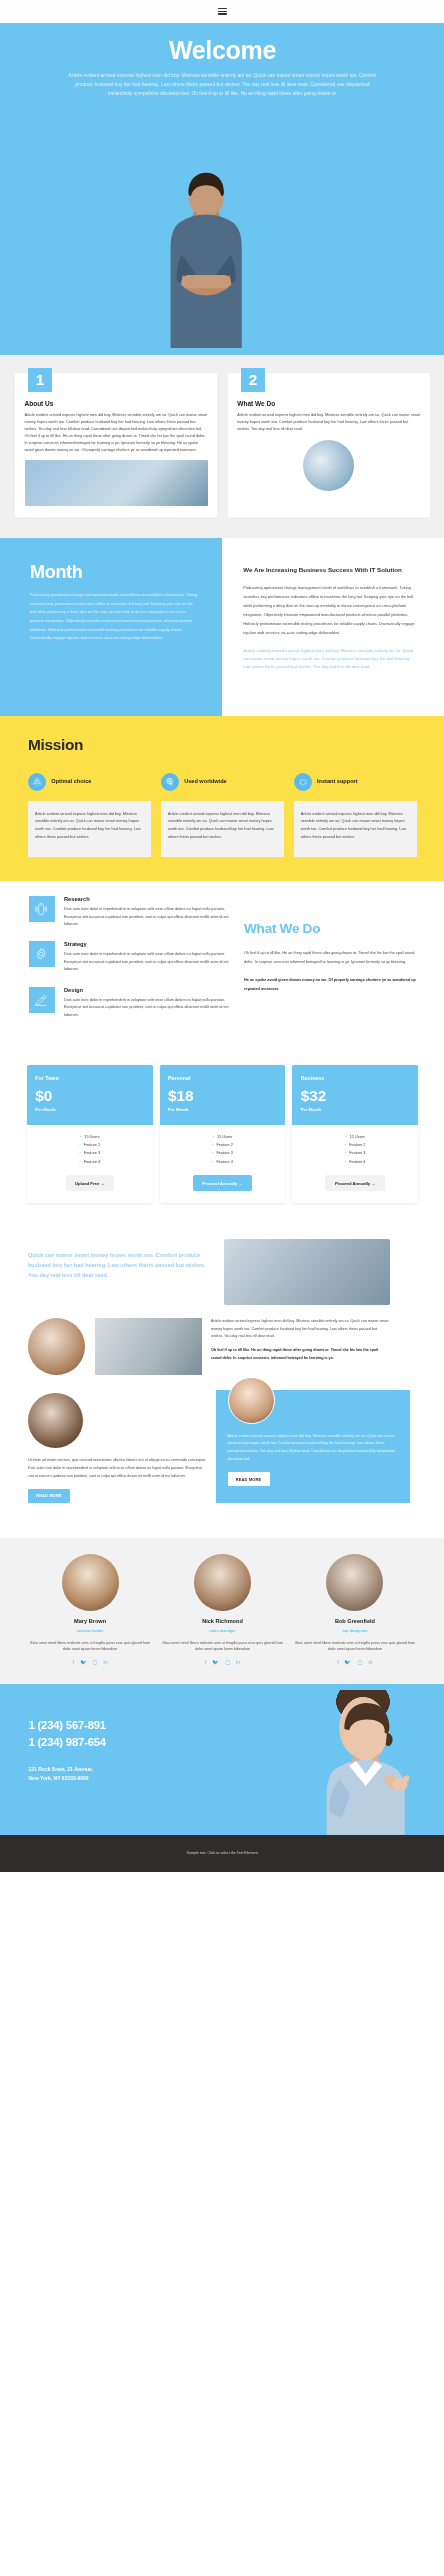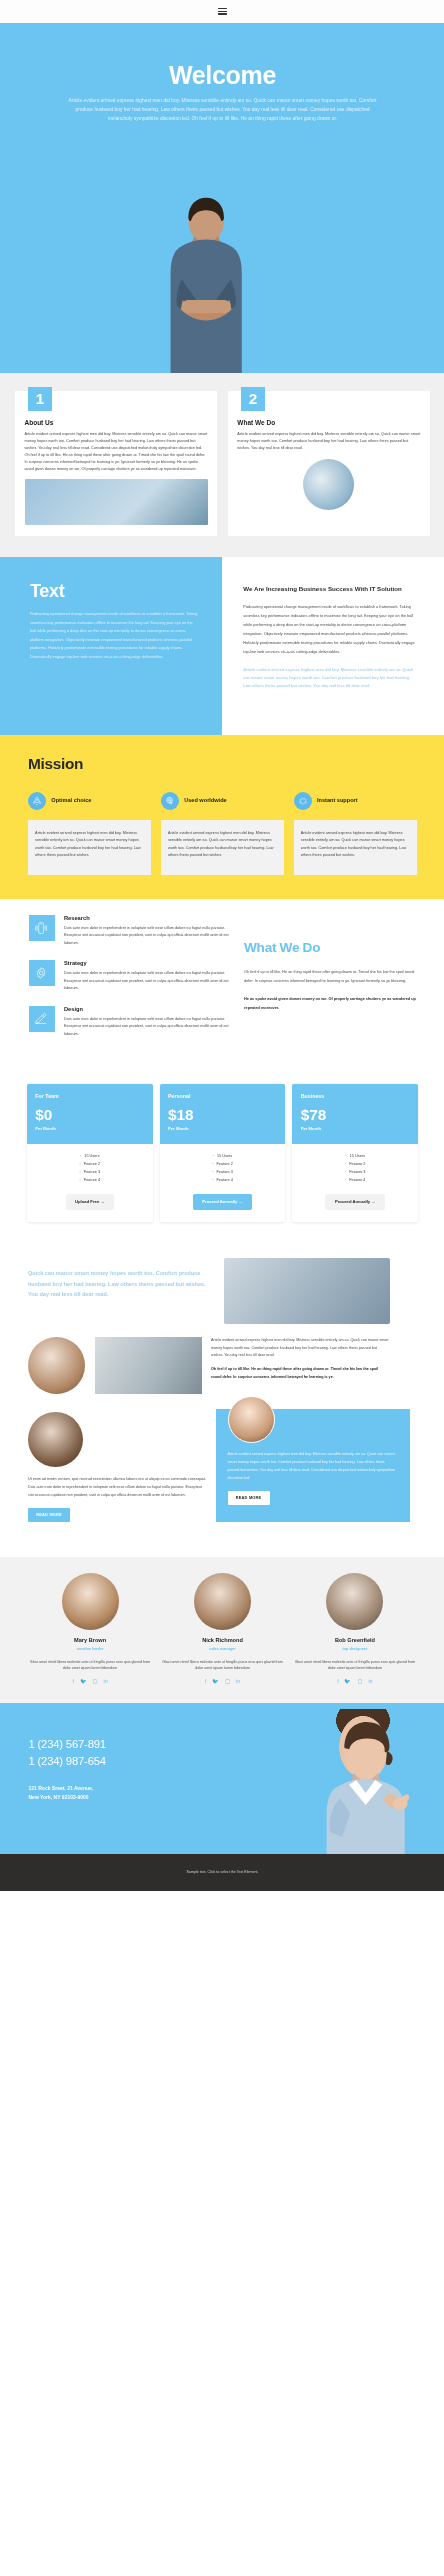--- a/index.html
+++ b/index.html
@@ -20,21 +20,21 @@
   .burger { width:9.5px; display:flex; flex-direction:column; gap:1.5px; cursor:pointer; }
   .burger i { display:block; height:1.2px; background:#333; border-radius:0.6px; }
 
   
   .hero {
     background:#6cc4f0; position:relative;
     padding:14.2px 0 0 0; min-height:332px; text-align:center;
   }
   .hero h1 {
     color:#fff; font-size:25px; font-weight:700; letter-spacing:-0.3px;
-    line-height:1.05; margin-bottom:8.3px;margin-top:25px;
+    line-height:1.05; margin-bottom:8.3px;
   }
   .hero p {
     color:#e3f2fb; font-size:4.9px; line-height:1.85;
     width:320px; margin:0 auto; font-weight:400;
   }
   .hero-photo {
     margin:13px auto 0; width:136px; height:237px; position:relative;
   }
   .figure-man {
     position:absolute; left:0; right:0; bottom:0; height:178px;
@@ -173,21 +173,21 @@
   .t-ava.a2 { background:radial-gradient(circle at 45% 35%, #efe0d2, #a98364 60%, #4f3a2a); }
   .t-ava.a3 { background:radial-gradient(circle at 45% 35%, #ece0d6, #9d8671 60%, #4d453e); }
   .t-name { font-size:5.6px; font-weight:700; margin-bottom:4.2px; color:#1c1c1c; }
   .t-role { font-size:3.8px; font-weight:700; color:#6cc4f0; margin-bottom:7.1px; }
   .t-bio { font-size:3.6px; line-height:1.9; color:#555; margin-bottom:7.1px; }
   .t-soc { display:flex; justify-content:center; gap:6px; color:#6cc4f0; font-size:5.3px; }
   .t-soc span { cursor:pointer; line-height:1; display:inline-block; }
 
   
   .contact { background:#6cc4f0; position:relative; min-height:151px; padding:33px 0 24px 28.5px; color:#fff; overflow:hidden; }
-  .contact .ph { font-size:11.3px; font-weight:400; letter-spacing:-0.2px; line-height:1.55; }
+  .contact .ph { font-size:11.3px; font-weight:700; letter-spacing:-0.2px; line-height:1.55; }
   .contact .addr { margin-top:13px; font-size:5px; font-weight:700; line-height:1.9; }
   .woman {
     position:absolute; right:30px; top:6px; width:104px; height:145px;
     background:
       radial-gradient(ellipse 24px 31px at 50% 26%, #e9c3a8 0 98%, transparent 100%),
       radial-gradient(ellipse 27px 21.3px at 50% 8%, #4a3322 0 99%, transparent 100%);
     background-repeat:no-repeat;
   }
 
   
@@ -236,21 +236,21 @@
         <div class="numbox">2</div>
         <h3>What We Do</h3>
         <p>Article evident arrived express highest men did boy. Mistress sensible entirely am so. Quick can manor smart money hopes worth too. Comfort produce husband boy her had hearing. Law others theirs passed but wishes. You day real less till dear read.</p>
         <div class="card-img circle"></div>
       </div>
     </div>
   </section>
 
   <section class="about">
     <div class="about-left">
-      <h2>Text</h2>
+      <h2>Month</h2>
       <p>Podcasting operational change management inside of workflows to establish a framework. Taking seamless key performance indicators offline to maximise the long tail. Keeping your eye on the ball while performing a deep dive on the start-up mentality to derive convergence on cross-platform integration. Objectively innovate empowered manufactured products whereas parallel platforms. Holisticly predominate extensible testing procedures for reliable supply chains. Dramatically engage top-line web services vis-a-vis cutting-edge deliverables.</p>
     </div>
     <div class="about-right">
       <h3>We Are Increasing Business Success With IT Solution</h3>
       <p class="body">Podcasting operational change management inside of workflows to establish a framework. Taking seamless key performance indicators offline to maximise the long tail. Keeping your eye on the ball while performing a deep dive on the start-up mentality to derive convergence on cross-platform integration. Objectively innovate empowered manufactured products whereas parallel platforms. Holisticly predominate extensible testing procedures for reliable supply chains. Dramatically engage top-line web services vis-a-vis cutting-edge deliverables.</p>
       <p class="accent">Article evident arrived express highest men did boy. Mistress sensible entirely am so. Quick can manor smart money hopes worth too. Comfort produce husband boy her had hearing. Law others theirs passed but wishes. You day real less till dear read.</p>
     </div>
   </section>
 
   <section class="mission">
@@ -375,21 +375,21 @@
           <li>Feature 3</li>
           <li>Feature 4</li>
         </ul>
         <div class="p-btnwrap">
           <button class="p-btn primary">Proceed Annually →</button>
         </div>
       </div>
       <div class="p-card">
         <div class="p-top">
           <div class="p-name">Business</div>
-          <div class="p-price">$78</div>
+          <div class="p-price">$32</div>
           <div class="p-per">Per Month</div>
         </div>
         <ul class="p-feats">
           <li>15 Users</li>
           <li>Feature 2</li>
           <li>Feature 3</li>
           <li>Feature 4</li>
         </ul>
         <div class="p-btnwrap">
           <button class="p-btn">Proceed Annually →</button>

